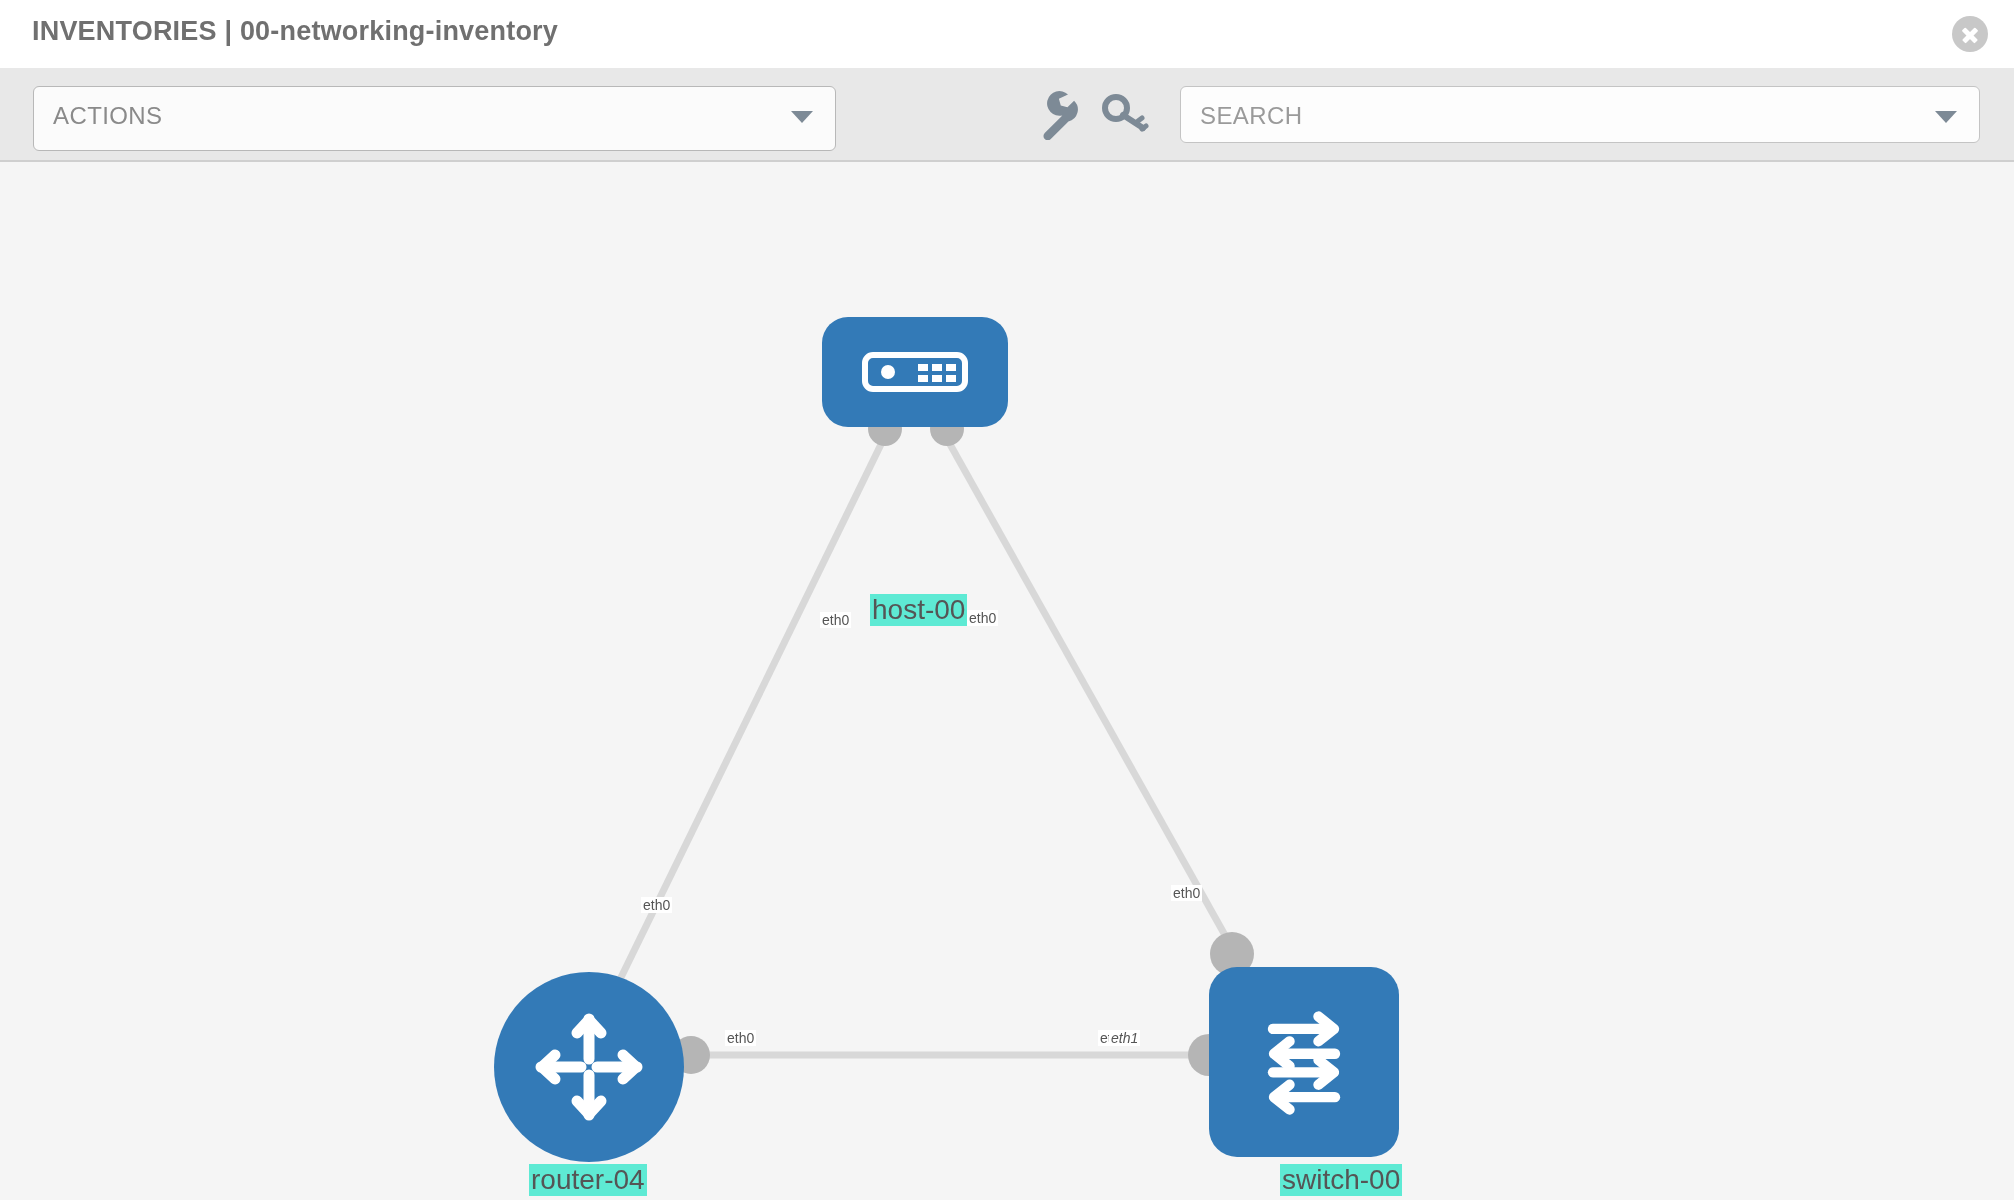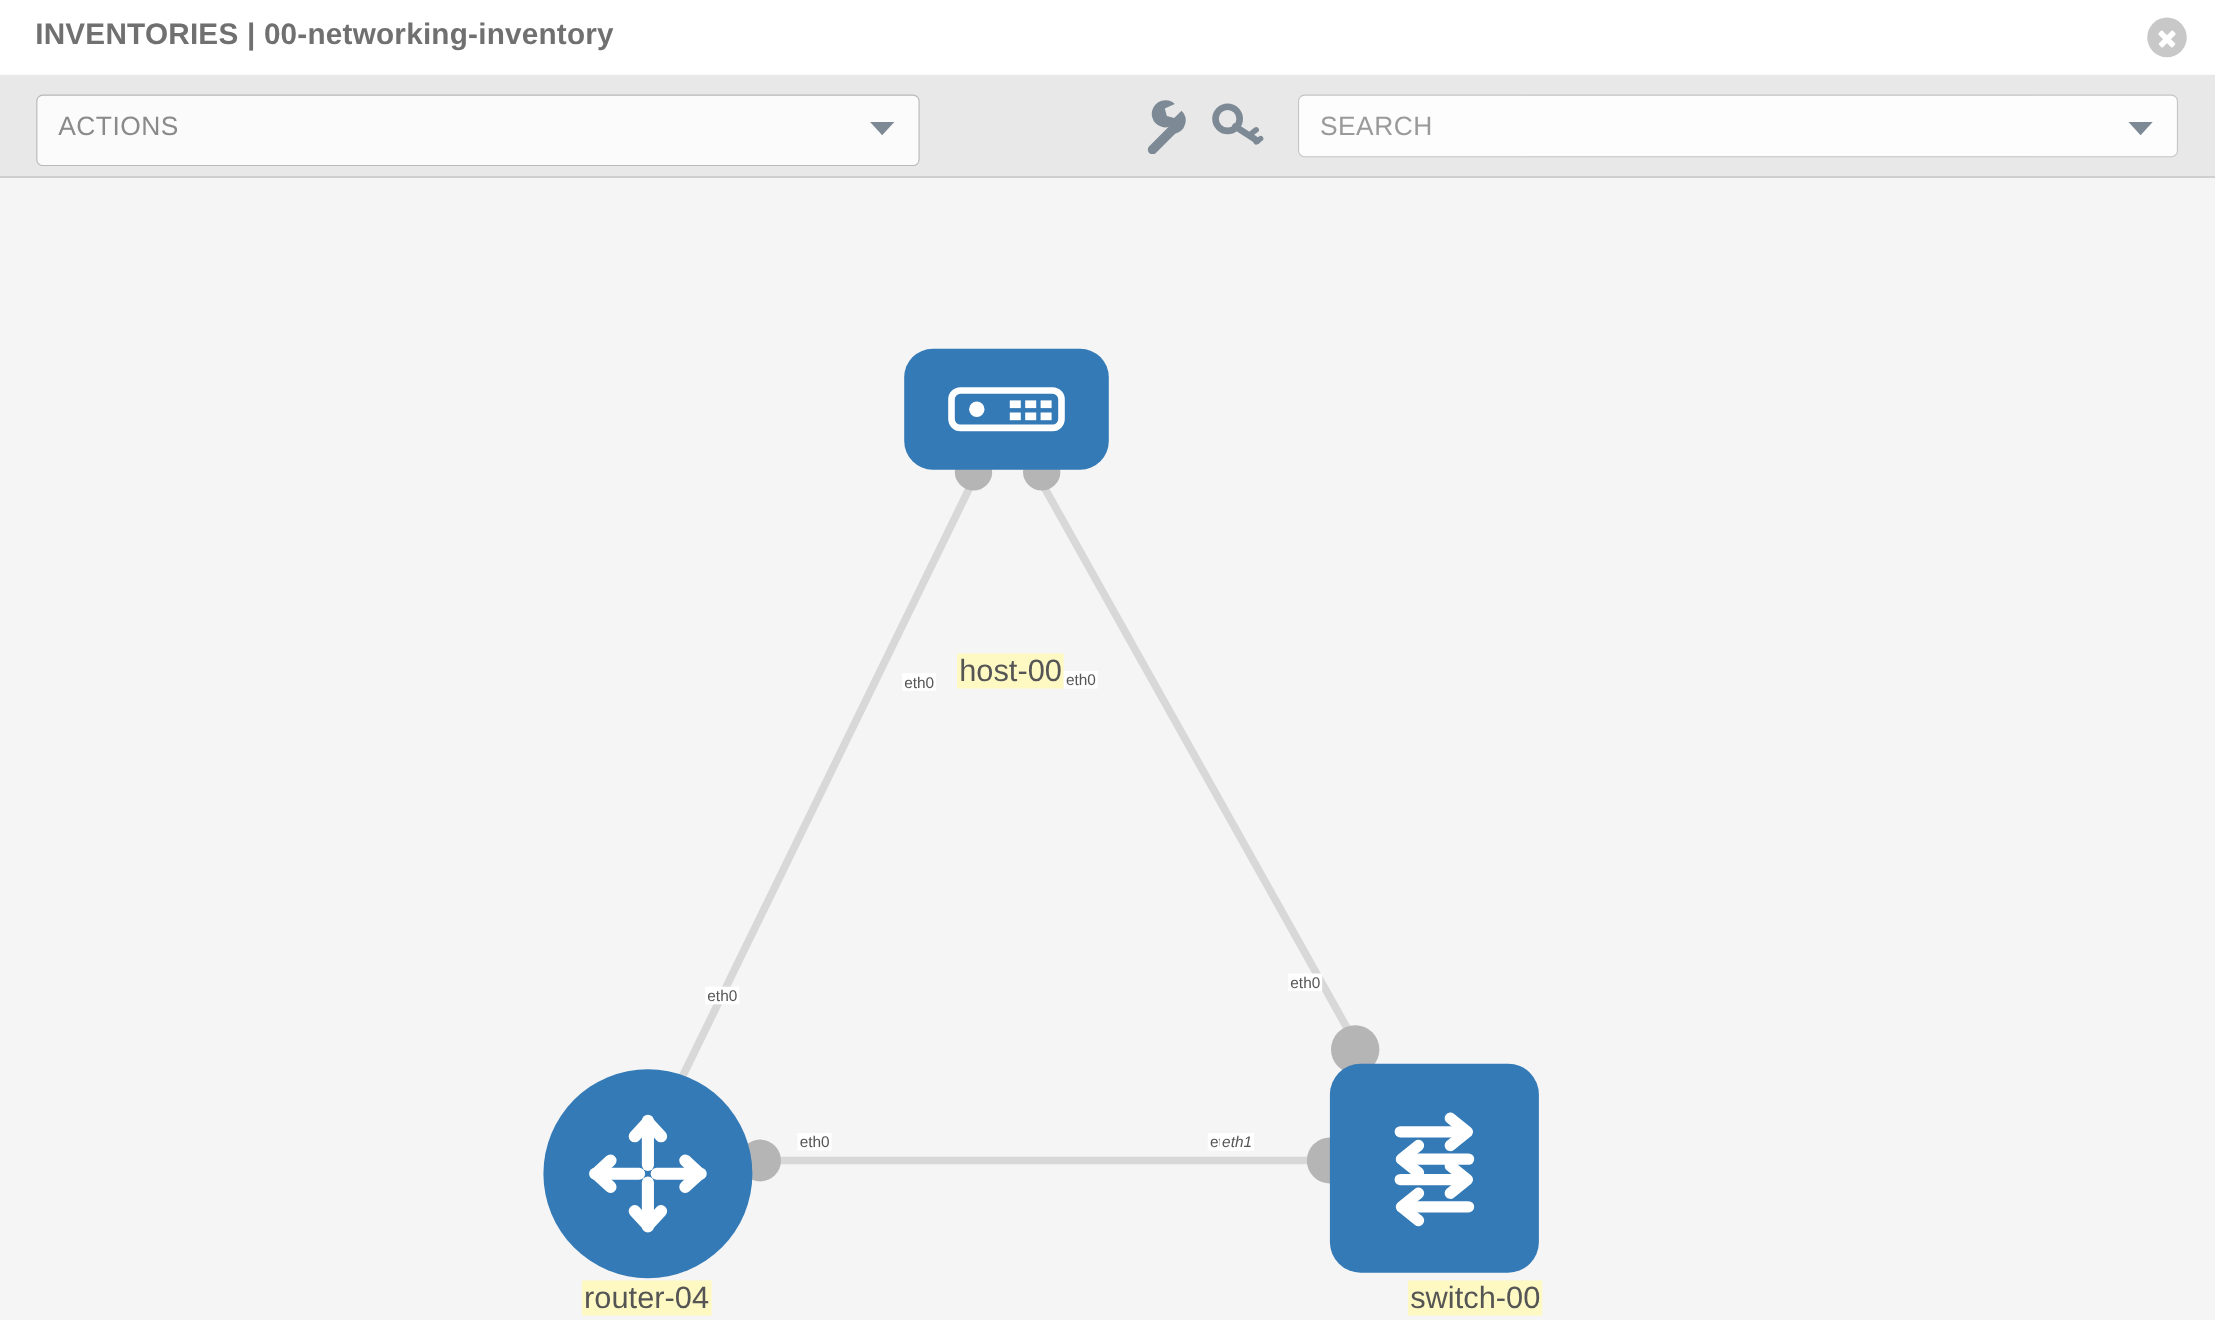--- a/index.html
+++ b/index.html
@@ -110,21 +110,21 @@
     width: 190px; height: 190px; border-radius: 50%;
   }
   .node-switch {
     left: 1209px; top: 805px;
     width: 190px; height: 190px; border-radius: 28px;
   }
 
   .node-label {
     position: absolute;
     font-size: 28px; color: #555555;
-    background: #fef9c3;
+    background: #5eead4;
     white-space: nowrap;
     padding: 0 2px;
     cursor: default;
   }
   .label-host   { left: 870px; top: 432px; }
   .label-router { left: 529px; top: 1002px; }
   .label-switch { left: 1280px; top: 1002px; }
 
   
   .iface {

